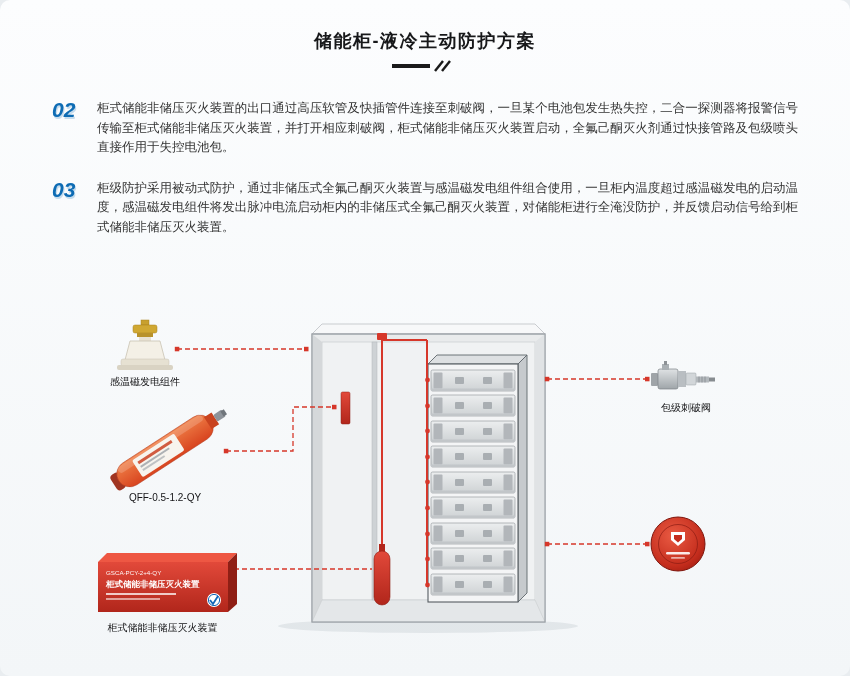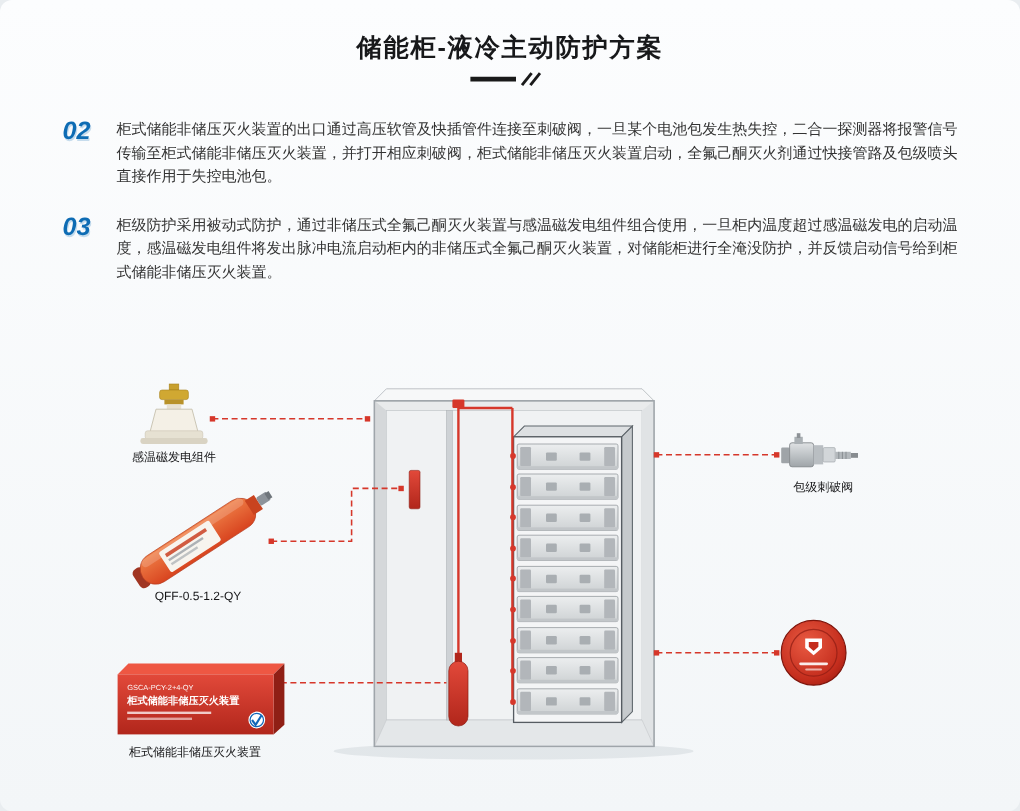--- a/index.html
+++ b/index.html
@@ -4,21 +4,21 @@
 <style>
   html,body{margin:0;padding:0;background:#e9edf0;}
   .page{
     position:relative;width:850px;height:676px;overflow:hidden;
     background:linear-gradient(180deg,#fcfdfe 0%,#f3f6f8 100%);
     border-radius:10px;
     font-family:"Liberation Sans","DejaVu Sans",sans-serif;
   }
   header{text-align:center;padding-top:28px;}
   .page-title{
-    margin:0;font-size:21px;font-weight:bold;color:#17181a;letter-spacing:1.5px;line-height:26px;
+    margin:0;font-size:18px;font-weight:bold;color:#17181a;letter-spacing:1.5px;line-height:26px;
   }
   .title-divider{display:block;margin:5px auto 0 auto;}
   .paras{padding:26px 52px 0 52px;}
   .para{display:flex;gap:15px;align-items:flex-start;margin-bottom:21px;}
   .num{
     color:#0e6cb4;font-size:21px;font-weight:bold;font-style:italic;line-height:1.05;min-width:30px;
     text-shadow:1px 1.5px 0 rgba(14,108,180,0.22);
   }
   .txt{margin:0;font-size:12.5px;line-height:1.56;color:#333;text-align:justify;}
   .diagram{position:absolute;left:0;top:304px;width:850px;height:372px;}
@@ -212,16 +212,16 @@
         <rect x="666" y="248" width="24" height="2.4" rx="1.2" fill="#ffffff" opacity="0.9"></rect>
         <rect x="671" y="253" width="14" height="1.8" rx="0.9" fill="#ffffff" opacity="0.6"></rect>
       </g>
     </svg>
 
     <div class="dlabel" style="left:75px;top:70px;width:140px;">感温磁发电组件</div>
     <div class="dlabel" style="left:58px;top:186px;width:214px;">
       <span class="l2">QFF-0.5-1.2-QY</span>
     </div>
     <div class="dlabel" style="left:80px;top:316px;width:165px;">柜式储能非储压灭火装置</div>
-    <div class="dlabel" style="left:616px;top:96px;width:140px;font-family:Liberation Mono, monospace;">包级刺破阀</div>
+    <div class="dlabel" style="left:616px;top:96px;width:140px;">包级刺破阀</div>
   </div>
 
 </div>
 
 </body></html>

